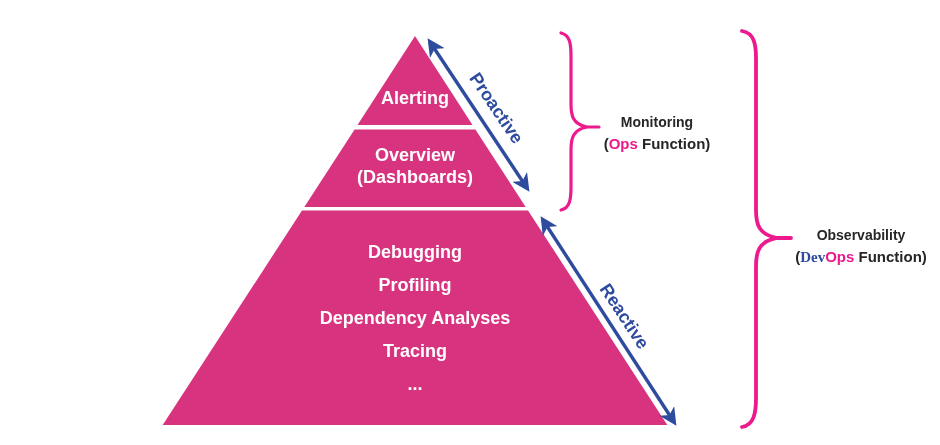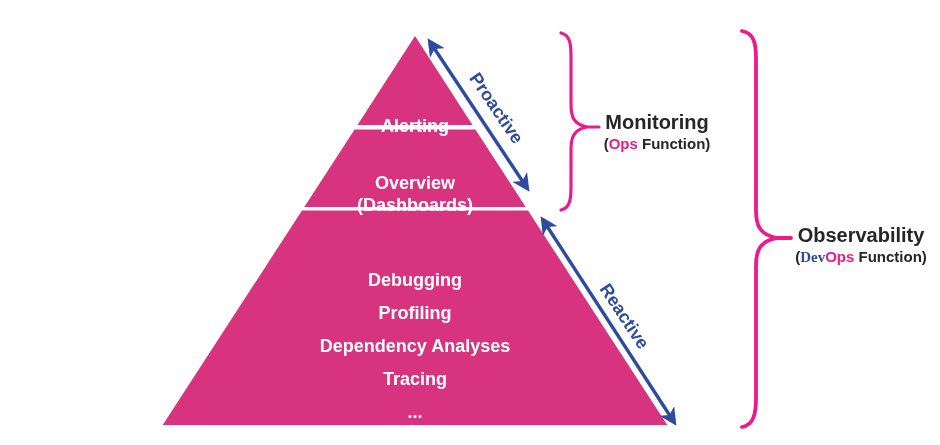--- a/index.html
+++ b/index.html
@@ -19,33 +19,33 @@
   }
   #arrowhead path{fill:var(--arrow-blue,#2E4B9E);}
   .brace{
     stroke:var(--brace-pink,#EC1A8C);
     fill:none;
     stroke-linecap:round;
   }
   .brace-small{stroke-width:3.2;}
   .brace-big{stroke-width:3.8;}
   .txt{position:absolute;text-align:center;font-weight:bold;}
-  .tier-text{color:var(--tier-text,#fff);margin-top:28px;}
+  .tier-text{color:var(--tier-text,#fff);}
   .tier1{left:340px;top:87px;width:150px;font-size:18px;line-height:22px;}
   .tier2{left:315px;top:144px;width:200px;font-size:18px;line-height:22px;}
   .tier3{left:265px;top:236px;width:300px;font-size:18px;line-height:33px;}
   .arrow-label{
     color:var(--arrow-blue,#2E4B9E);
     font-size:18px;
     width:120px;
   }
   .arrow-label.proactive{left:436px;top:98px;transform:rotate(56deg);}
   .arrow-label.reactive{left:564px;top:306px;transform:rotate(56.5deg);}
   .annotation{color:var(--title-ink,#262626);}
-  .annotation .title{font-size:20px;line-height:24px;}
+  .annotation .title{font-size:14px;line-height:24px;}
   .annotation .subtitle{font-size:15px;line-height:19px;}
   .monitoring{left:577px;top:110px;width:160px;}
   .observability{left:770px;top:223px;width:182px;}
   .ops-colored{color:var(--brace-pink,#EC1A8C);}
   .dev-colored{color:var(--arrow-blue,#2E4B9E);font-family:Liberation Serif, serif;}
 </style>
 </head>
 <body>
 
 <div class="stage">

